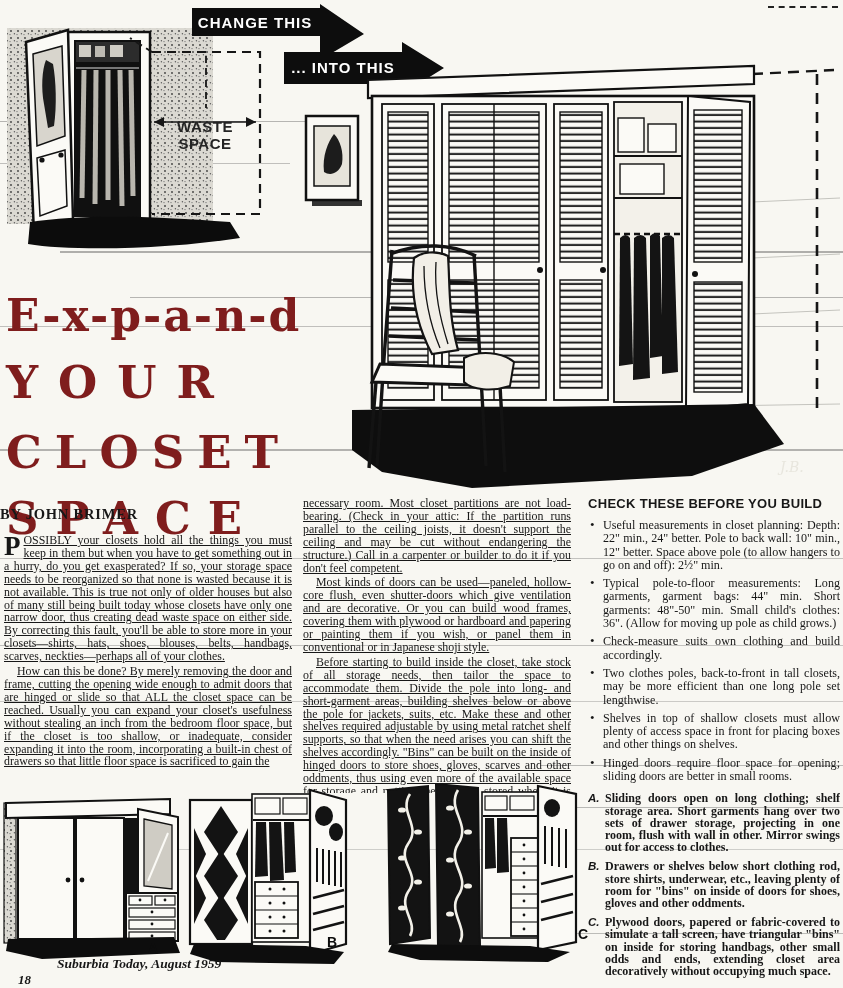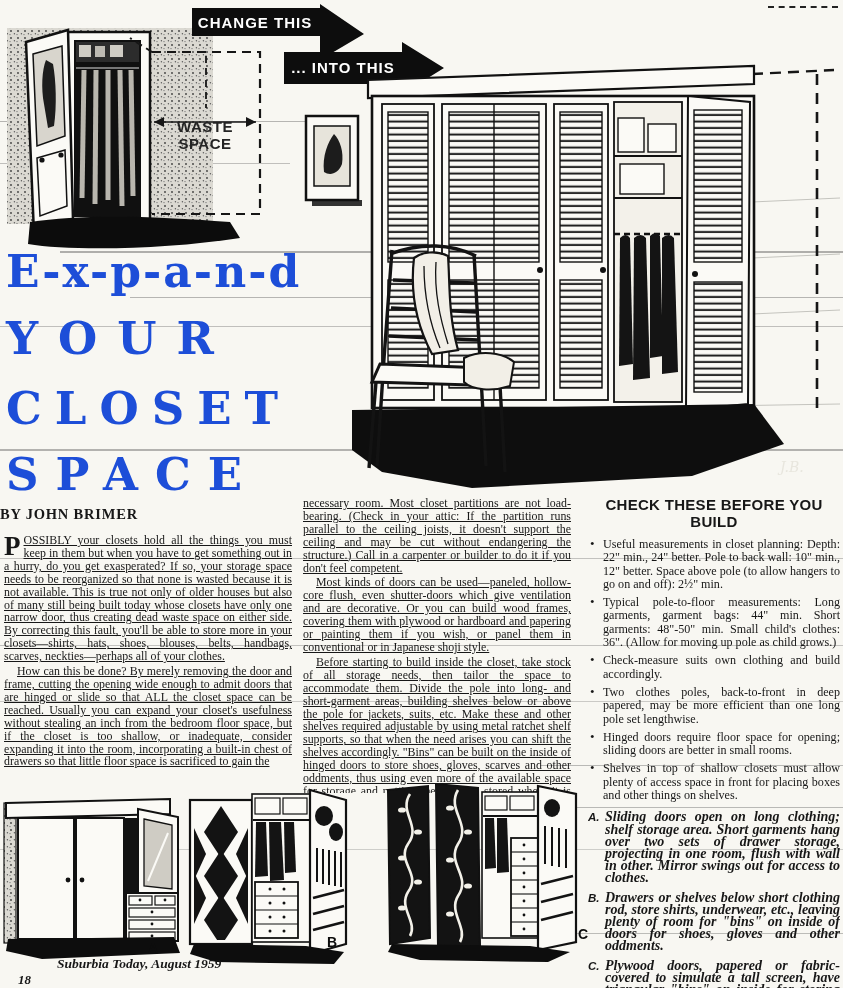--- a/index.html
+++ b/index.html
@@ -9,50 +9,50 @@
     font-family:"Liberation Serif", serif;color:#171717;
   }
   .abs{position:absolute;}
   
   .scanline{position:absolute;height:1px;background:#4a4a4a;pointer-events:none;}
   
   .banner-svg text{font-family:"Liberation Sans",sans-serif;font-weight:bold;letter-spacing:1px;}
   
   .headline{
     position:absolute;left:6px;font-family:"DejaVu Serif",serif;font-weight:bold;
-    color:#1d4ed8;white-space:nowrap;
+    color:#7f1d1d;white-space:nowrap;margin-top:44px;
   }
   .byline{
     position:absolute;left:0;top:506px;font-size:14.5px;font-weight:bold;
     letter-spacing:.8px;font-family:"Liberation Serif",serif;
   }
   
   .col{position:absolute;font-size:11.9px;line-height:12.9px;text-align:justify;overflow:hidden;text-decoration:underline;}
   .col p{margin:0 0 2px 0;}
   .col p.indent{text-indent:13px;}
   .dropcap::first-letter{
     float:left;font-size:27px;line-height:22px;font-weight:bold;padding:1px 3px 0 0;
   }
   
   .sidebar{position:absolute;left:588px;top:496px;width:252px;height:492px;overflow:hidden;}
   .sidebar-header{
-    font-family:"Liberation Sans",sans-serif;font-weight:bold;font-size:15px;
-    text-align:center;letter-spacing:.3px;margin:0 0 8px 0;
+    font-family:"Liberation Sans",sans-serif;font-weight:bold;font-size:13px;
+    text-align:left;letter-spacing:.3px;margin:0 0 8px 0;
   }
   .sidebar-bullets{list-style:none;margin:0;padding:0;font-size:12.1px;line-height:13.3px;}
   .sidebar-bullets li{position:relative;padding-left:15px;margin-bottom:5px;text-align:justify;}
   .sidebar-bullets li::before{content:"\2022";position:absolute;left:2px;top:-1px;font-size:13px;}
   .sidebar-notes{margin-top:9px;}
   .note{display:flex;margin-bottom:7px;}
   .note-letter{
     flex:0 0 17px;font-family:"Liberation Sans",sans-serif;font-weight:bold;
     font-style:italic;font-size:11.5px;line-height:12.2px;
   }
   .note-text{
-    font-style:italic;font-weight:bold;font-size:14px;line-height:12.2px;
+    font-weight:bold;font-size:12px;line-height:12.2px;
     text-align:justify;flex:1;
   }
   
   .fig-caption{
     position:absolute;font-family:"Liberation Sans",sans-serif;font-weight:bold;
     font-size:14px;color:#0d0d0d;
   }
   .footer{position:absolute;left:0;top:956px;width:843px;font-style:italic;font-weight:bold;}
   .footer .pagenum{position:absolute;left:18px;top:0;font-size:13px;margin-top:16px;}
   .footer .pub{position:absolute;left:57px;top:0;font-size:13.5px;}
@@ -248,23 +248,23 @@
   <p class="indent">Most kinds of doors can be used—paneled, hollow-core flush, even shutter-doors which give ventilation and are decorative. Or you can build wood frames, covering them with plywood or hardboard and papering or painting them if you wish, or panel them in conventional or in Japanese shoji style.</p>
   <p class="indent">Before starting to build inside the closet, take stock of all storage needs, then tailor the space to accommodate them. Divide the pole into long- and short-garment areas, building shelves below or above the pole for jackets, suits, etc. Make these and other shelves required adjustable by using metal ratchet shelf supports, so that when the need arises you can shift the shelves accordingly. "Bins" can be built on the inside of hinged doors to store shoes, gloves, scarves and other oddments, thus using even more of the available space for storage and putting the clothing stored where it is most readily available.</p>
 </div>
 
 <div class="sidebar">
   <p class="sidebar-header">CHECK THESE BEFORE YOU BUILD</p>
   <ul class="sidebar-bullets">
     <li>Useful measurements in closet planning: Depth: 22" min., 24" better. Pole to back wall: 10" min., 12" better. Space above pole (to allow hangers to go on and off): 2½" min.</li>
     <li>Typical pole-to-floor measurements: Long garments, garment bags: 44" min. Short garments: 48"-50" min. Small child's clothes: 36". (Allow for moving up pole as child grows.)</li>
     <li>Check-measure suits own clothing and build accordingly.</li>
-    <li>Two clothes poles, back-to-front in deep papered, may be more efficient than one long pole set lengthwise.</li>
+    <li>Two clothes poles, back-to-front in tall closets, may be more efficient than one long pole set lengthwise.</li>
+    <li>Shelves in top of shallow closets must allow plenty of access space in front for placing boxes and other things on shelves.</li>
     <li>Hinged doors require floor space for opening; sliding doors are better in small rooms.</li>
-    <li>Shelves in top of shallow closets must allow plenty of access space in front for placing boxes and other things on shelves.</li>
   </ul>
   <div class="sidebar-notes">
     <div class="note">
       <span class="note-letter">A.</span>
       <span class="note-text">Sliding doors open on long clothing; shelf storage area. Short garments hang over two sets of drawer storage, projecting in one room, flush with wall in other. Mirror swings out for access to clothes.</span>
     </div>
     <div class="note">
       <span class="note-letter">B.</span>
       <span class="note-text">Drawers or shelves below short clothing rod, store shirts, underwear, etc., leaving plenty of room for "bins" on inside of doors for shoes, gloves and other oddments.</span>
     </div>

